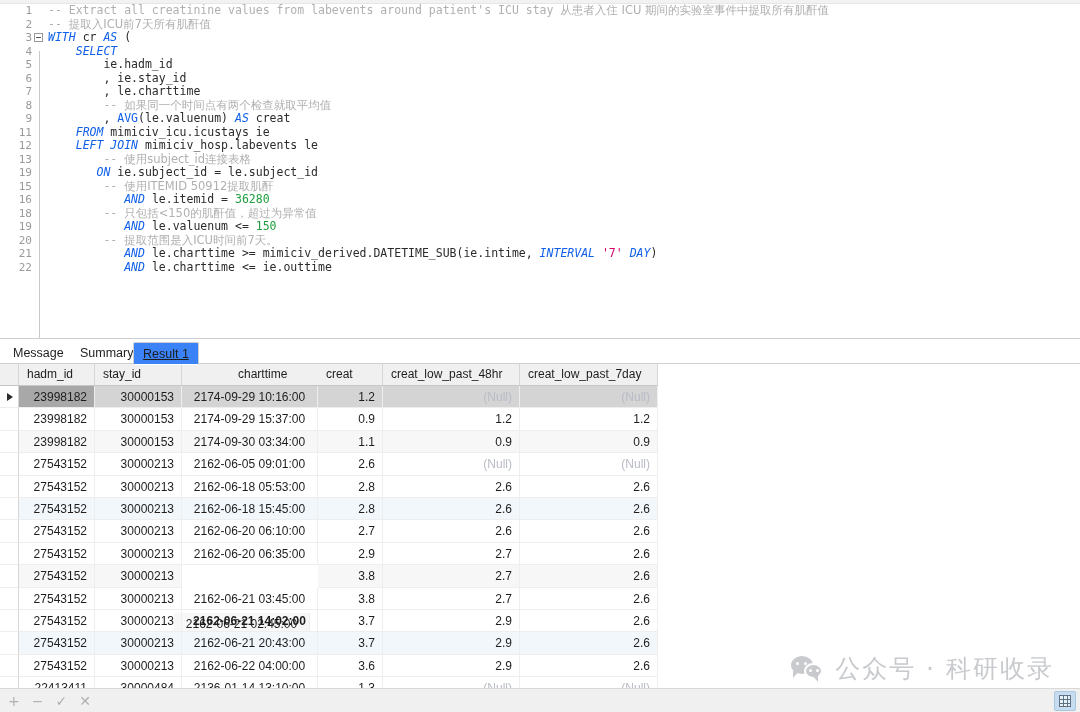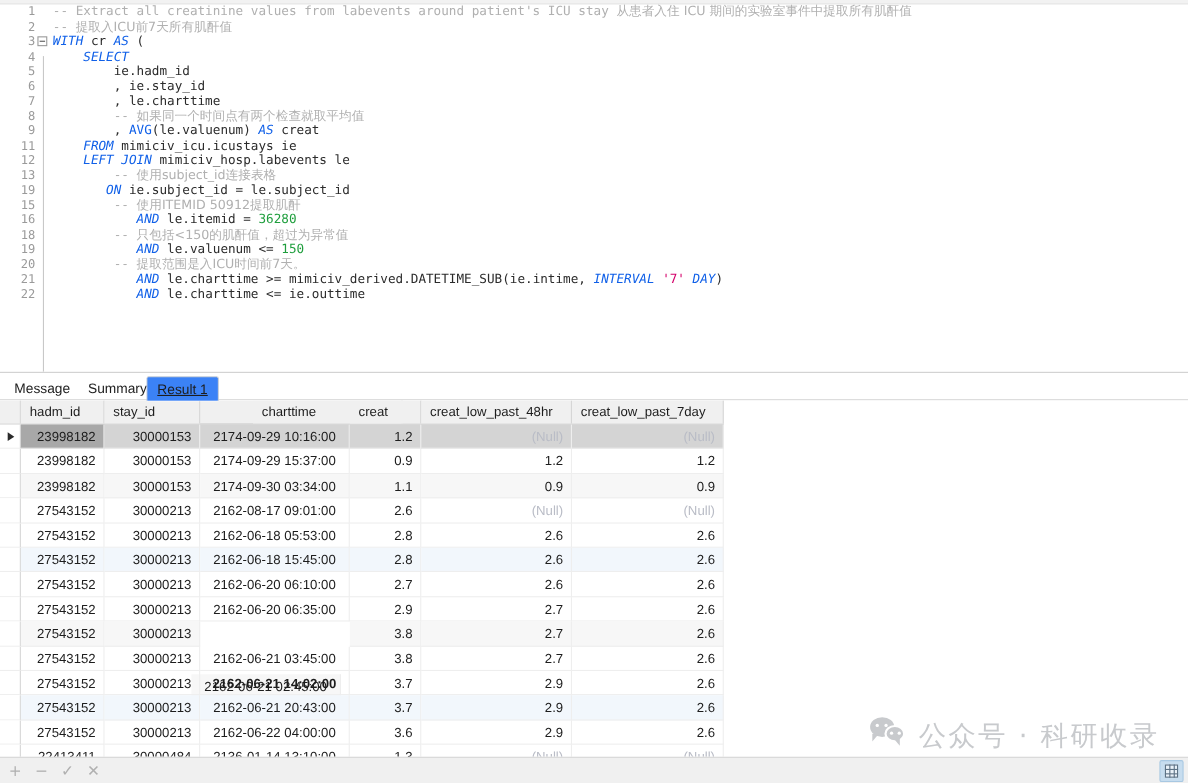--- a/index.html
+++ b/index.html
@@ -110,21 +110,21 @@
   .cell.txt-al { text-align:center; }
   .null { color:#b9bcc6; }
   .row.selected .cell { background:#d4d4d4; }
   .row.selected .cell.c0 { background:#a8a8a8; }
   .row.tint-gray .cell { background:#f7f7f7; }
   .row.tint-blue .cell { background:#f2f7fc; }
 
   
   .watermark {
     position:absolute; right:26px; top:652px;
-    display:flex; gap:10px;
+    display:flex; align-items:center; gap:10px;
     color:#c8cacd; pointer-events:none;
   }
   .wm-text {
     font-family:"DejaVu Sans", sans-serif;
     font-size:25px; letter-spacing:2px; color:#c8cacd;
   }
   .wm-icon { position:relative; width:34px; height:26px; }
   .wm-bubble-a {
     position:absolute; left:0; top:0; width:22px; height:18px;
     background:#c8cacd; border-radius:50%;
@@ -254,21 +254,21 @@
           <div class="cell c1 num-al" style="left: 95px; width: 87px;">30000153</div>
           <div class="cell c2 txt-al" style="left: 182px; width: 136px;">2174-09-30 03:34:00</div>
           <div class="cell c3 num-al" style="left: 318px; width: 65px;">1.1</div>
           <div class="cell c4 num-al" style="left: 383px; width: 137px;">0.9</div>
           <div class="cell c5 num-al" style="left: 520px; width: 138px;">0.9</div>
         </div>
         <div class="row ">
           <div class="ind"></div>
           <div class="cell c0 num-al" style="left: 19px; width: 76px;">27543152</div>
           <div class="cell c1 num-al" style="left: 95px; width: 87px;">30000213</div>
-          <div class="cell c2 txt-al" style="left: 182px; width: 136px;">2162-08-17 09:01:00</div>
+          <div class="cell c2 txt-al" style="left: 182px; width: 136px;">2162-06-05 09:01:00</div>
           <div class="cell c3 num-al" style="left: 318px; width: 65px;">2.6</div>
           <div class="cell c4 num-al null" style="left: 383px; width: 137px;">(Null)</div>
           <div class="cell c5 num-al null" style="left: 520px; width: 138px;">(Null)</div>
         </div>
         <div class="row ">
           <div class="ind"></div>
           <div class="cell c0 num-al" style="left: 19px; width: 76px;">27543152</div>
           <div class="cell c1 num-al" style="left: 95px; width: 87px;">30000213</div>
           <div class="cell c2 txt-al" style="left: 182px; width: 136px;">2162-06-18 05:53:00</div>
           <div class="cell c3 num-al" style="left: 318px; width: 65px;">2.8</div>

